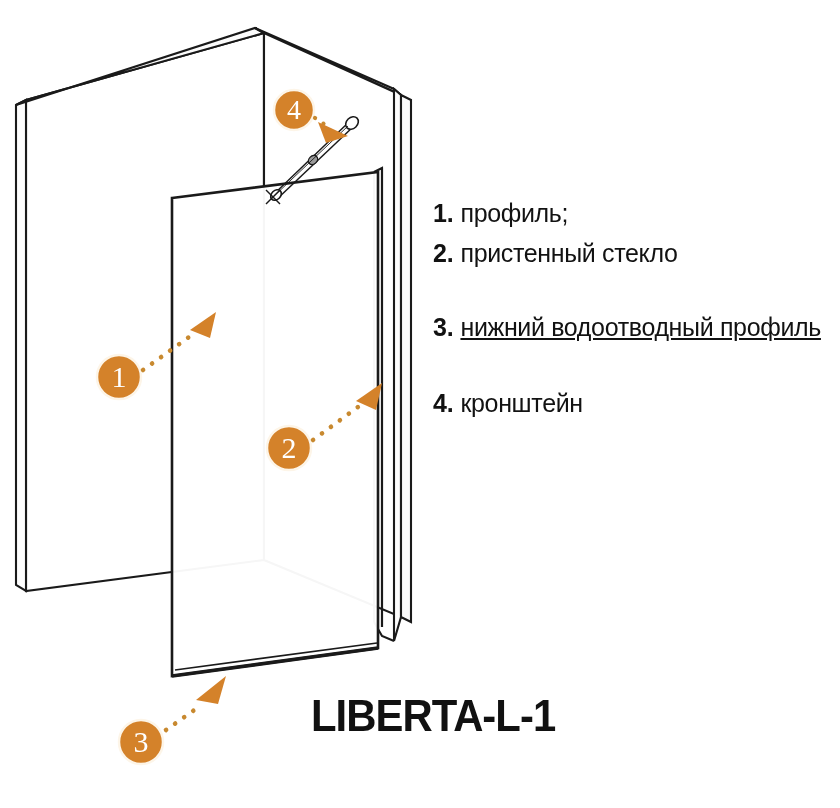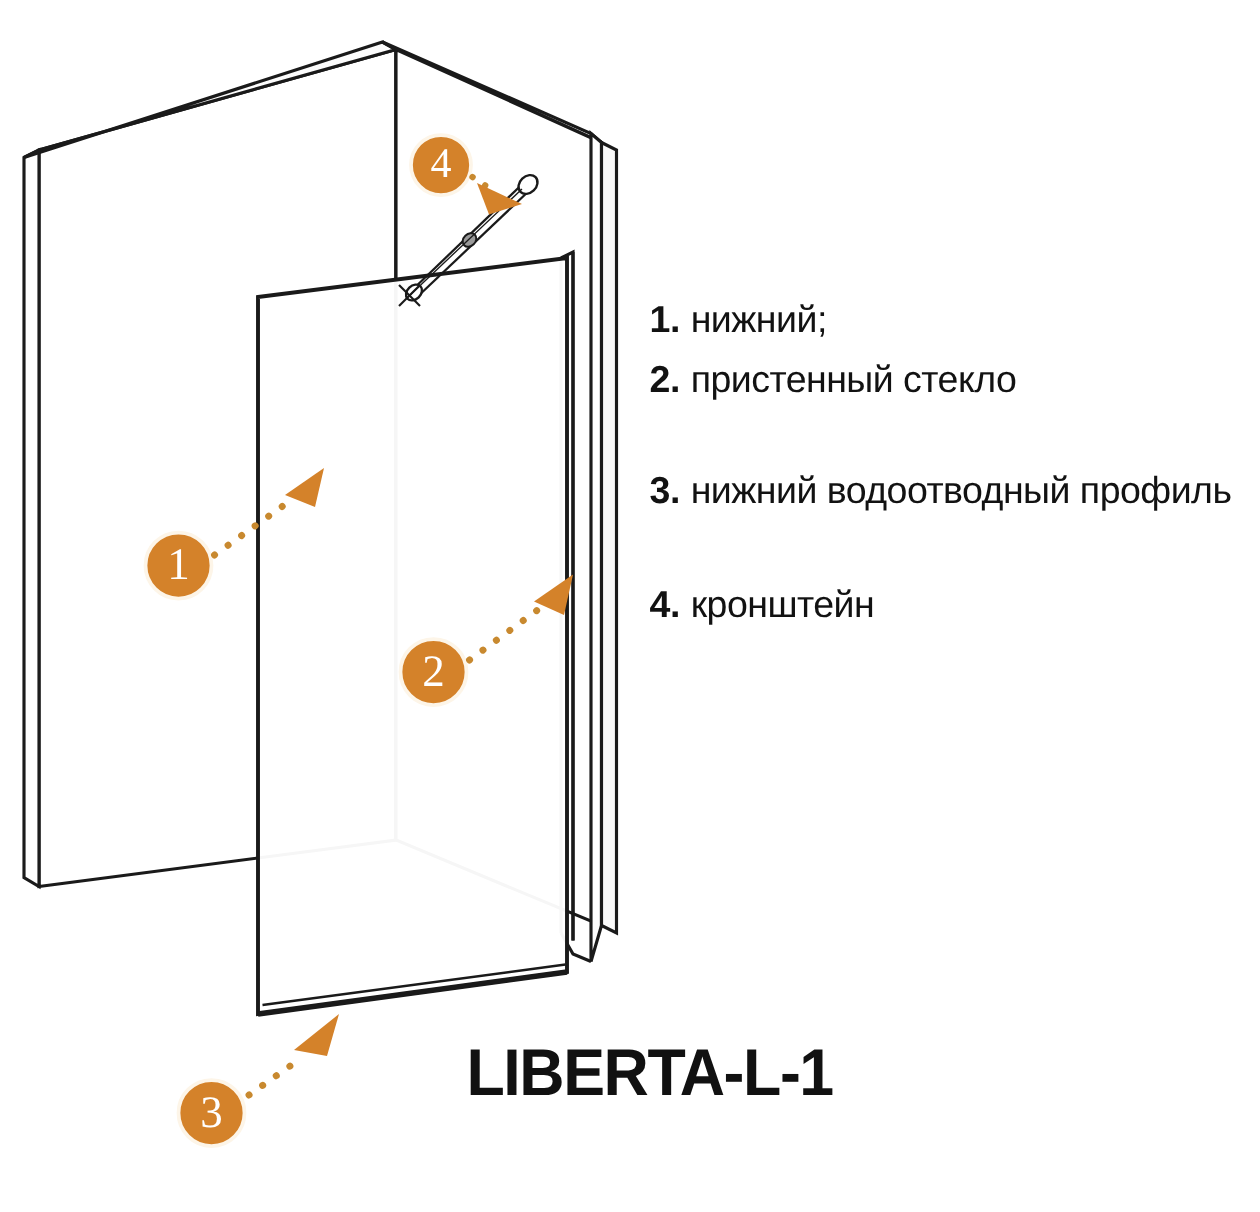--- a/index.html
+++ b/index.html
@@ -49,21 +49,21 @@
     letter-spacing: -0.2px;
   }
   .legend-text {
     font-weight: 400;
     font-size: 25px;
     line-height: 34px;
     flex: 1 1 auto;
     letter-spacing: -0.35px;
     white-space: nowrap;
   }
-  .legend-text.wrap { white-space: normal; }
+  .legend-text.wrap { white-space: normal; text-decoration: underline; }
   #legend-item-1 { margin-top: 0px; }
   #legend-item-2 { margin-top: 6px; }
   #legend-item-3 { margin-top: 40px; }
   #legend-item-4 { margin-top: 42px; }
 
   
   #product-title {
     position: absolute;
     left: 311px;
     top: 692px;
@@ -192,21 +192,21 @@
 
   <div class="callout-label" style="left:99px; top:358px; width:40px; font-size:30px; line-height:38px;">1</div>
   <div class="callout-label" style="left:269px; top:429px; width:40px; font-size:30px; line-height:38px;">2</div>
   <div class="callout-label" style="left:121px; top:723px; width:40px; font-size:30px; line-height:38px;">3</div>
   <div class="callout-label" style="left:275px; top:92px; width:38px; font-size:28px; line-height:36px;">4</div>
 
   <div id="legend">
 
     <div class="legend-row" id="legend-item-1">
       <span class="legend-num">1.</span>
-      <span class="legend-text">нижний;</span>
+      <span class="legend-text">профиль;</span>
     </div>
 
     <div class="legend-row" id="legend-item-2">
       <span class="legend-num">2.</span>
       <span class="legend-text">пристенный стекло</span>
     </div>
 
     <div class="legend-row" id="legend-item-3">
       <span class="legend-num">3.</span>
       <span class="legend-text wrap">нижний водоотводный профиль</span>

